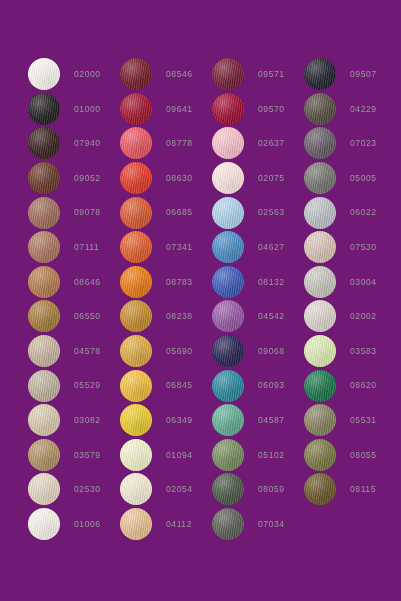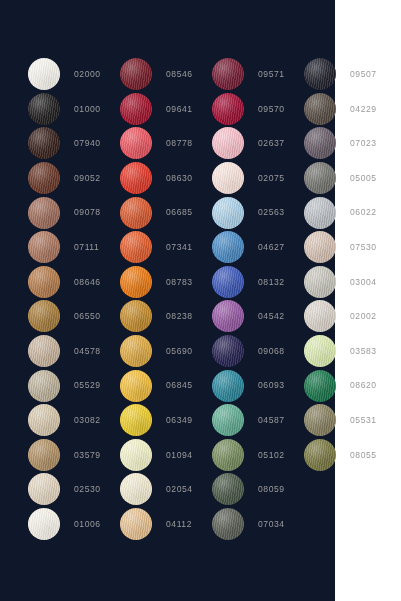--- a/index.html
+++ b/index.html
@@ -10,23 +10,23 @@
   }
   body {
     width: 401px;
     height: 601px;
     overflow: hidden;
     font-family: "Liberation Sans", sans-serif;
     -webkit-font-smoothing: antialiased;
   }
   #chart {
     position: relative;
-    width: 335px;
+    width: 401px;
     height: 601px;
-    background: #0f172a;
+    background: #701a75;
   }
   .column {
     position: absolute;
     top: 57px;
     width: 92px;
   }
   .col-0 { left: 28px; }
   .col-1 { left: 120px; }
   .col-2 { left: 212px; }
   .col-3 { left: 304px; text-align: right; }
@@ -311,14 +311,18 @@
         <span class="swatch-code">08620</span>
       </div>
       <div class="swatch-row">
         <div class="swatch" title="05531" style="background: rgb(139, 132, 99);"></div>
         <span class="swatch-code">05531</span>
       </div>
       <div class="swatch-row">
         <div class="swatch" title="08055" style="background: rgb(125, 124, 69);"></div>
         <span class="swatch-code">08055</span>
       </div>
+      <div class="swatch-row">
+        <div class="swatch" title="08115" style="background: rgb(110, 90, 44);"></div>
+        <span class="swatch-code">08115</span>
+      </div>
     </div>
 </div>
 
 </body></html>

